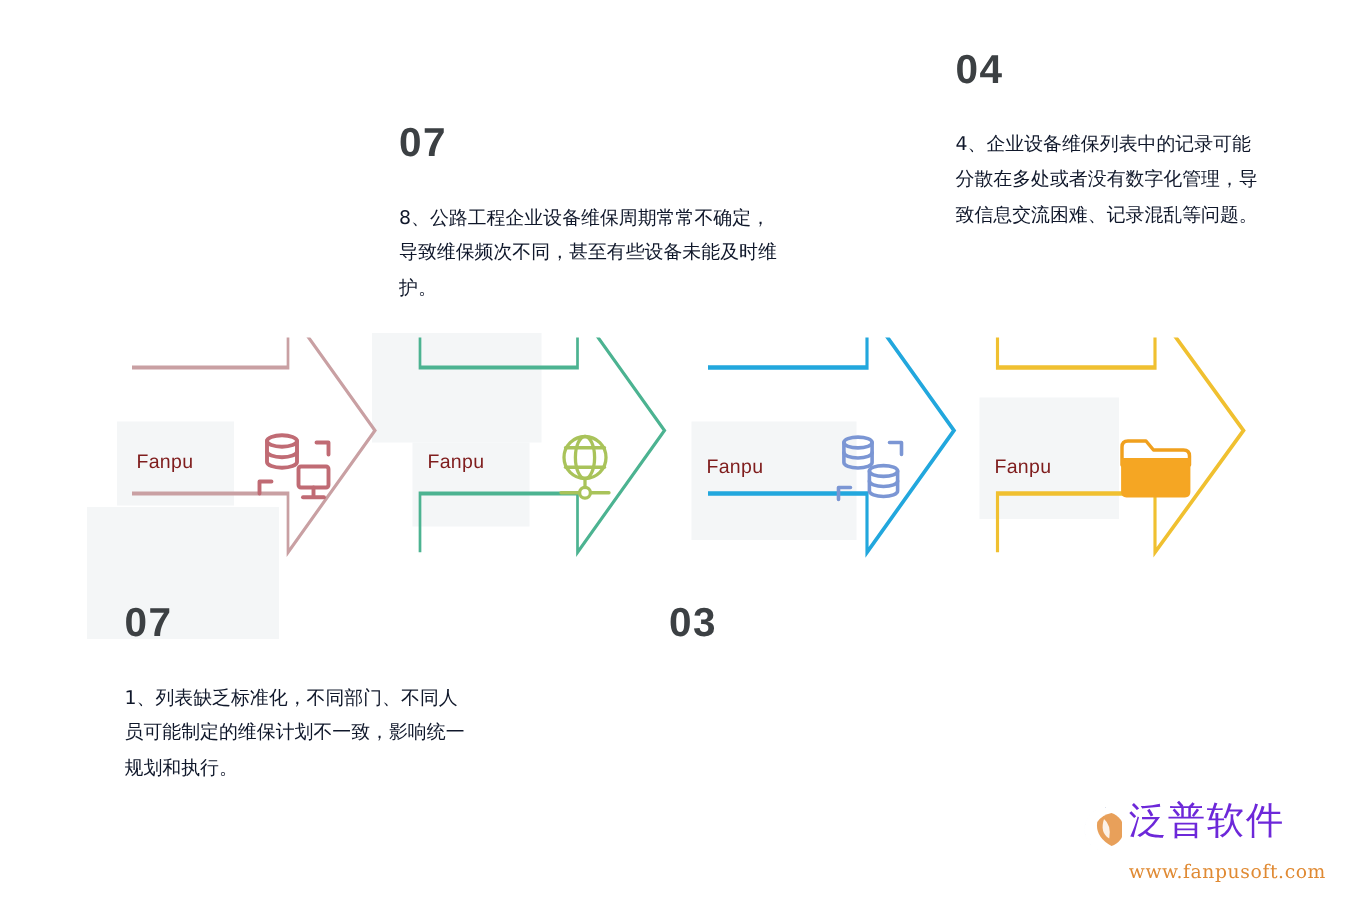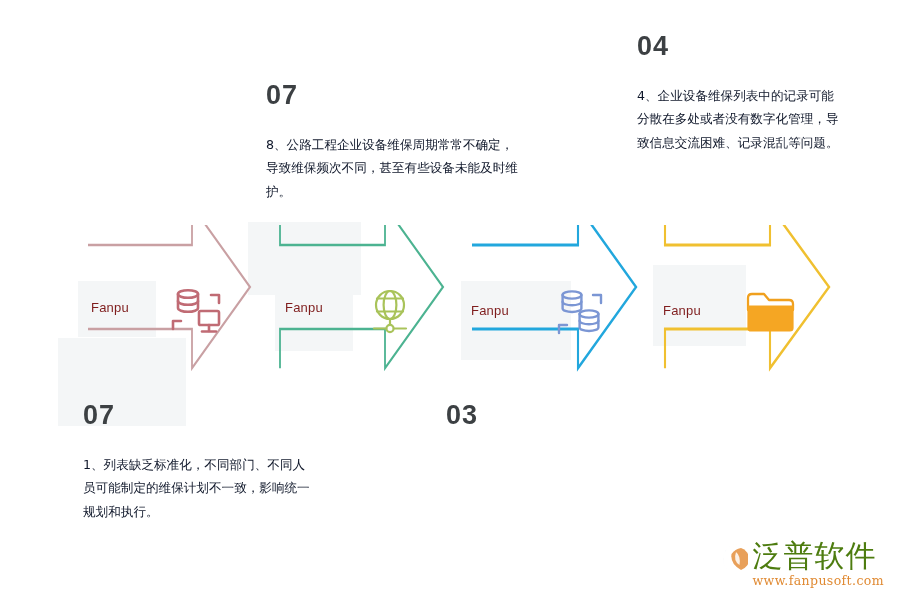--- a/index.html
+++ b/index.html
@@ -86,32 +86,32 @@
     width: 34px;
     height: 34px;
     margin-right: 4px;
     margin-top: 2px;
   }
   .logo-texts {
     display: flex;
     flex-direction: column;
   }
   .logo-cn {
-    font-size: 30px;
-    color: #4d7c0f;
+    font-size: 25px;
+    color: #6d28d9;
     font-family: "DejaVu Sans", "Liberation Sans", sans-serif;
     letter-spacing: 1px;
     line-height: 1.05;
   }
   .logo-url {
     font-size: 12.5px;
     color: #e08a33;
     font-family: "DejaVu Serif", "Liberation Serif", serif;
     letter-spacing: 0.4px;
-    margin-top: 2px;
+    margin-top: 13px;
   }
 </style>
 </head>
 <body>
 
 <div class="stage">
 
   <div class="gray-panel" style="left:78px; top:281px; width:78px; height:56px;"></div>
   <div class="gray-panel" style="left:58px; top:338px; width:128px; height:88px;"></div>
 

